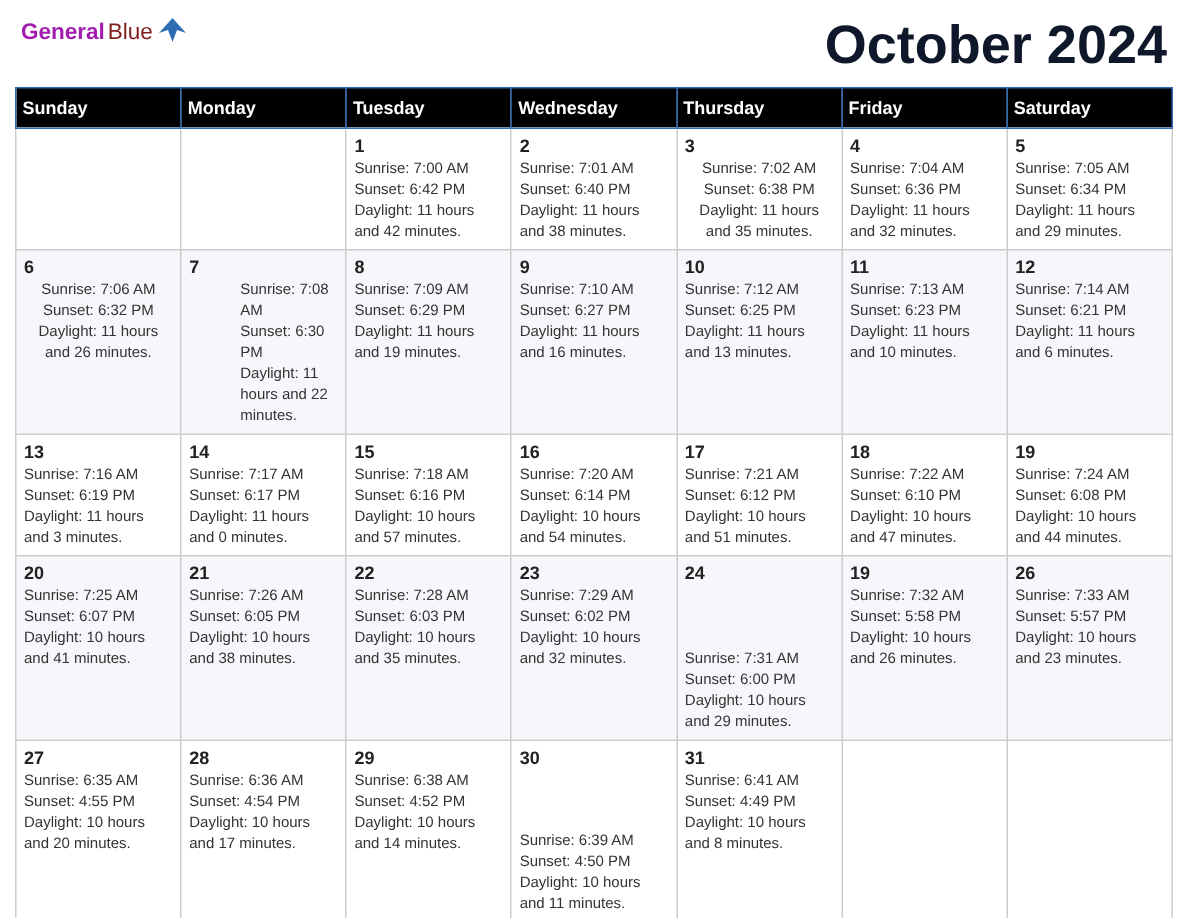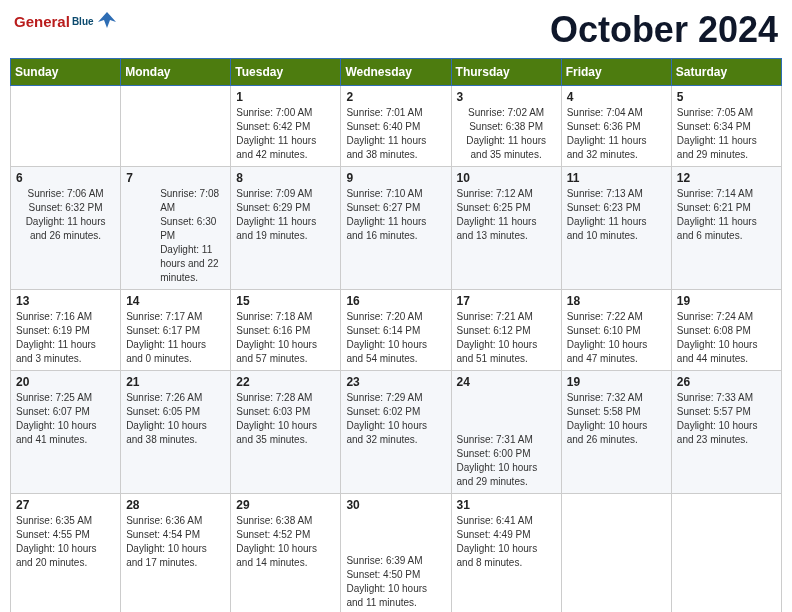--- a/index.html
+++ b/index.html
@@ -34,21 +34,21 @@
     .subtitle {
       font-size: 16px;
       color: #444;
     }
     .calendar {
       width: 100%;
       border-collapse: collapse;
       font-size: 11px;
     }
     .calendar th {
-      background-color: #4d7c0f;
+      background-color: #000000;
       color: #fff;
       padding: 6px 4px;
       text-align: left;
       font-size: 12px;
       font-weight: bold;
       border: 1px solid #2e6db4;
     }
     .calendar td {
       border: 1px solid #ccc;
       vertical-align: top;
@@ -75,22 +75,22 @@
     .empty-cell {
       background: #fff !important;
     }
   </style>
 </head>
 <body>
 
 <div class="header">
   <div class="logo">
     <div style="display:flex;align-items:center;gap:2px;">
-      <span style="font-size:15px;font-weight:bold;color:#b91c1c;">General</span>
-      <span style="font-size:10px;font-weight:bold;color:#0c4a6e;">Blue</span>
+      <span style="font-size:15px;font-weight:bold;color:#a21caf;">General</span>
+      <span style="font-size:15px;font-weight:normal;color:#7f1d1d;">Blue</span>
       <svg width="22" height="22" viewBox="0 0 22 22">
         <polygon points="11,2 20,12 14,10 11,18 8,10 2,12" fill="#2e6db4"></polygon>
       </svg>
     </div>
   </div>
   <div class="title-area">
     <div class="month-title">October 2024</div>
   </div>
 </div>
 

